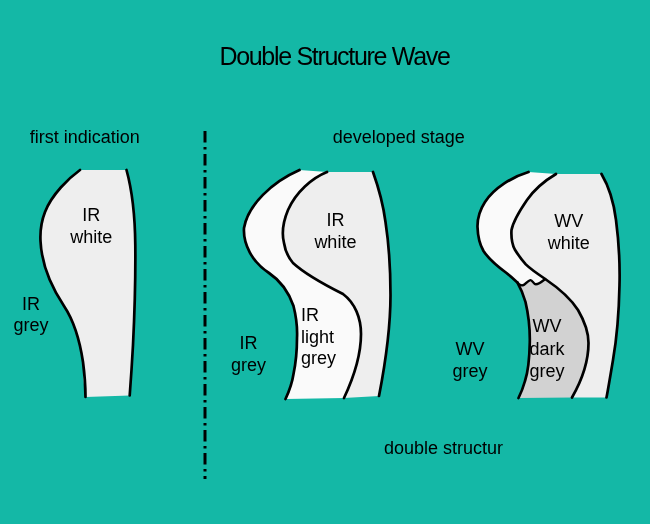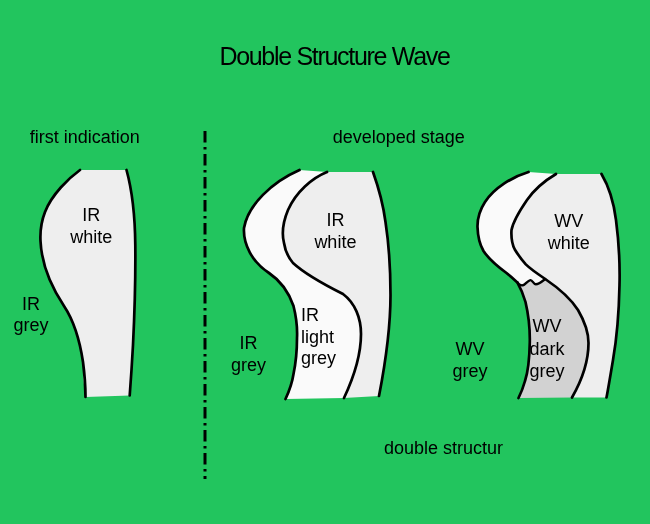--- a/index.html
+++ b/index.html
@@ -1,16 +1,16 @@
 <!DOCTYPE html>
 <html><head>
 <meta charset="utf-8">
 <style>
   html,body{margin:0;padding:0;background:#ffffff;}
-  #stage{position:relative;width:650px;height:524px;background:#22c55e;overflow:hidden;will-change:transform;}
+  #stage{position:relative;width:650px;height:524px;background:#14b8a6;overflow:hidden;will-change:transform;}
   svg{display:block;}
   text{font-family:"Liberation Sans",sans-serif;fill:#000000;}
 </style>
 </head>
 <body>
 <div id="stage">
 <svg width="650" height="524" viewBox="0 0 650 524">
 
   <path d="M 80,170 L 126.5,170
            C 132,190 135,215 135.3,245

